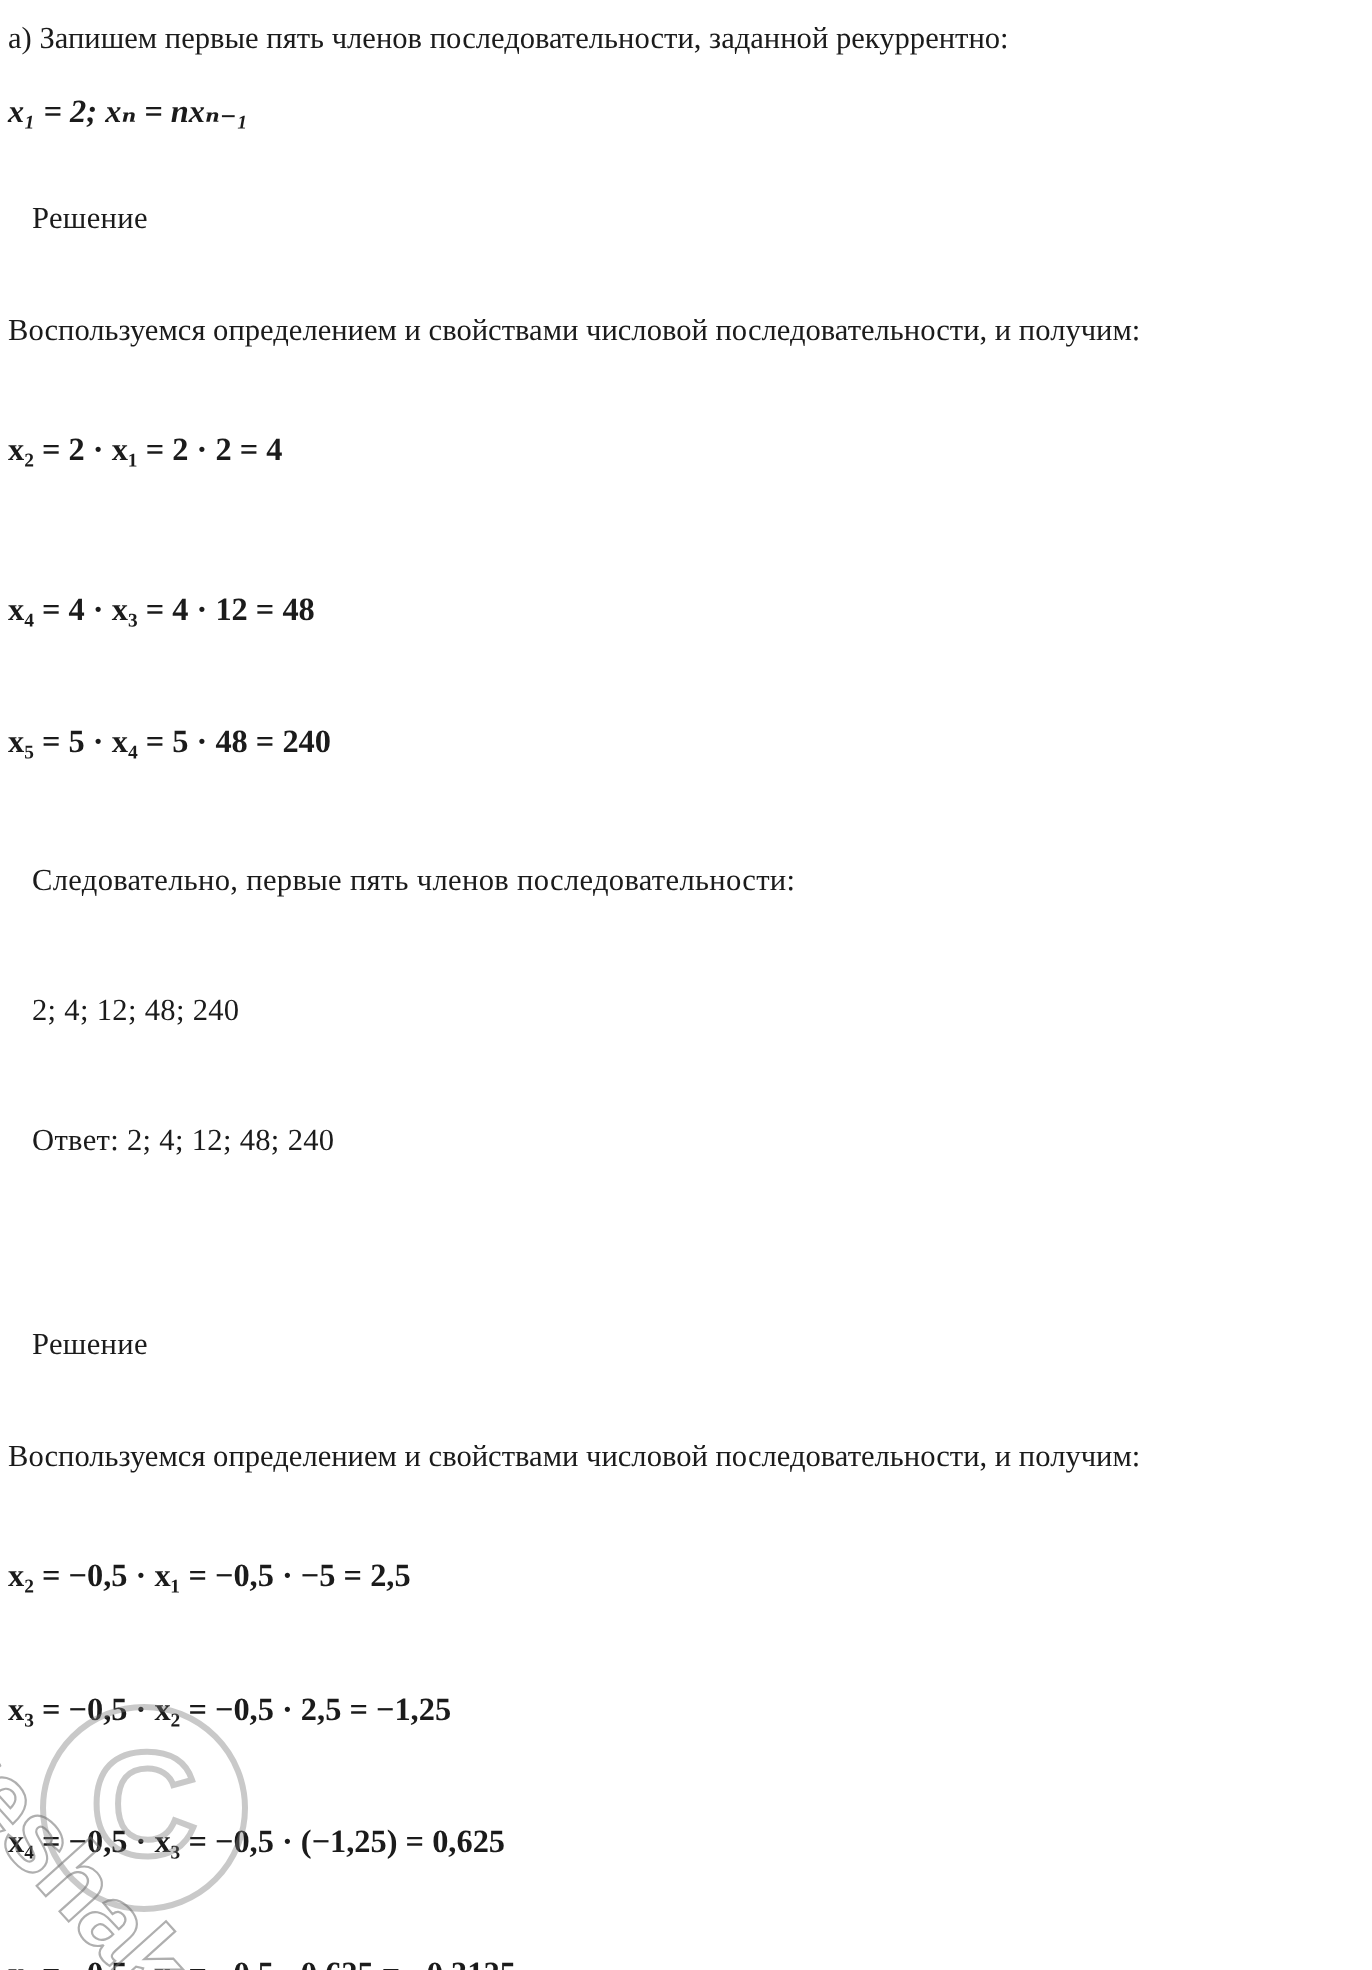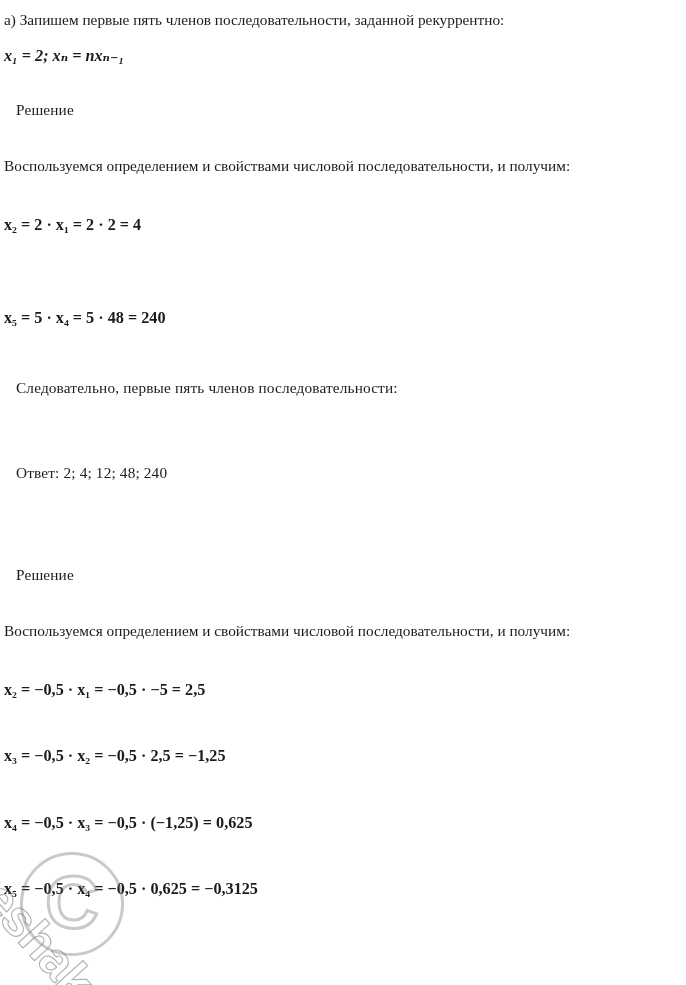--- a/index.html
+++ b/index.html
@@ -128,29 +128,31 @@
 
   <div class="gap-m"></div>
 
   <p class="para">Воспользуемся определением и свойствами числовой последовательности, и получим:</p>
 
   <div class="gap-m"></div>
 
   <p class="math">x₂ = 2 · x₁ = 2 · 2 = 4</p>
   <div class="gap-s"></div>
   <div class="gap-s"></div>
+  <p class="math">x₄ = 4 · x₃ = 4 · 12 = 48</p>
   <div class="gap-s"></div>
   <p class="math">x₅ = 5 · x₄ = 5 · 48 = 240</p>
 
   <div class="gap-m"></div>
 
   <p class="line">Следовательно, первые пять членов последовательности:</p>
 
   <div class="gap-m"></div>
 
+  <p class="line">2;  4;  12;  48;  240</p>
 
   <div class="gap-m"></div>
 
   <p class="line">Ответ:  2;  4;  12;  48;  240</p>
 
   <div class="gap-l"></div>
 
 
   <div class="gap-s"></div>
 

